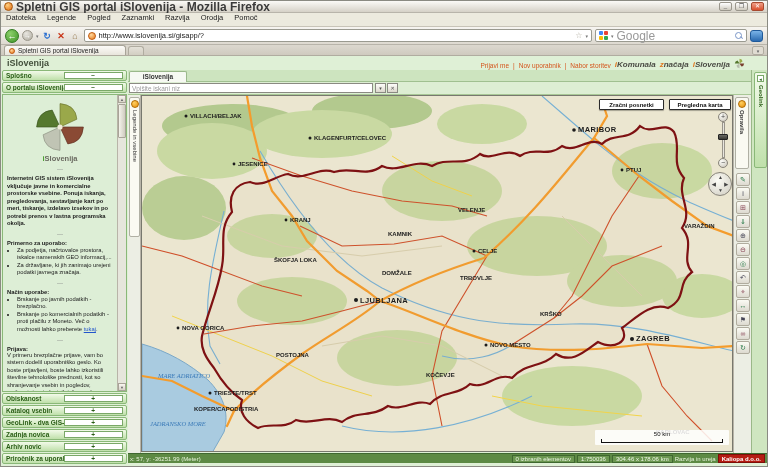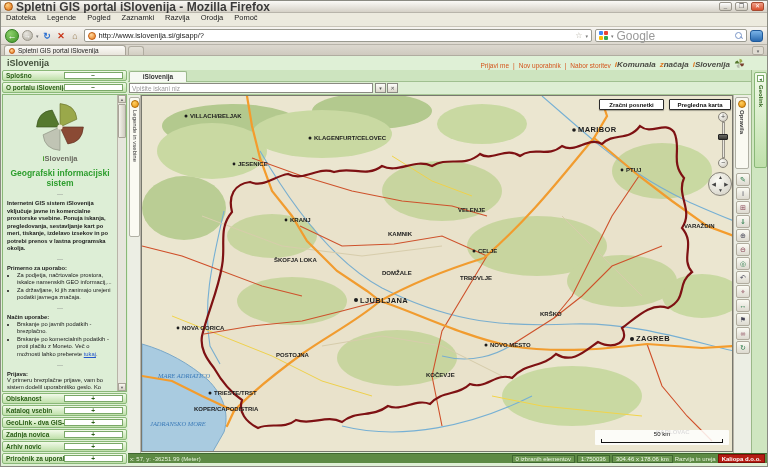--- a/index.html
+++ b/index.html
@@ -226,21 +226,20 @@
       <div class="aboutpanel">
         <div class="aboutcontent">
           <svg class="logo" width="52" height="52" viewBox="0 0 40 40">
             <path d="M20,20 L20,2 Q32,3 33,14 Z" fill="#9aa84a" stroke="#6a7430" stroke-width=".5"></path>
             <path d="M20,20 L20,2 Q32,3 33,14 Z" fill="#8a4a34" stroke="#5e2f20" stroke-width=".5" transform="rotate(90 20 20)"></path>
             <path d="M20,20 L20,2 Q32,3 33,14 Z" fill="#c0c4b4" stroke="#8a8e7e" stroke-width=".5" transform="rotate(180 20 20)"></path>
             <path d="M20,20 L20,2 Q32,3 33,14 Z" fill="#55782e" stroke="#3a5420" stroke-width=".5" transform="rotate(270 20 20)"></path>
             <circle cx="20" cy="20" r="2" fill="#efe9d8"></circle>
           </svg>
           <div class="caption">iSlovenija</div>
-          <div class="gheading">Geografski informacijski sistem</div>
           <div class="dash">—</div>
           <div class="stext bold">Internetni GIS sistem iSlovenija vključuje javne in komercialne prostorske vsebine. Ponuja iskanja, pregledovanja, sestavljanje kart po meri, tiskanje, izdelavo izsekov in po potrebi prenos v lastna programska okolja.</div>
           <div class="dash">—</div>
           <div class="stitle">Primerno za uporabo:</div>
           <ul class="slist">
             <li>Za podjetja, načrtovalce prostora, iskalce namenskih GEO informacij,...</li>
             <li>Za državljane, ki jih zanimajo urejeni podatki javnega značaja.</li>
           </ul>
           <div class="dash">—</div>
           <div class="stitle">Način uporabe:</div>

